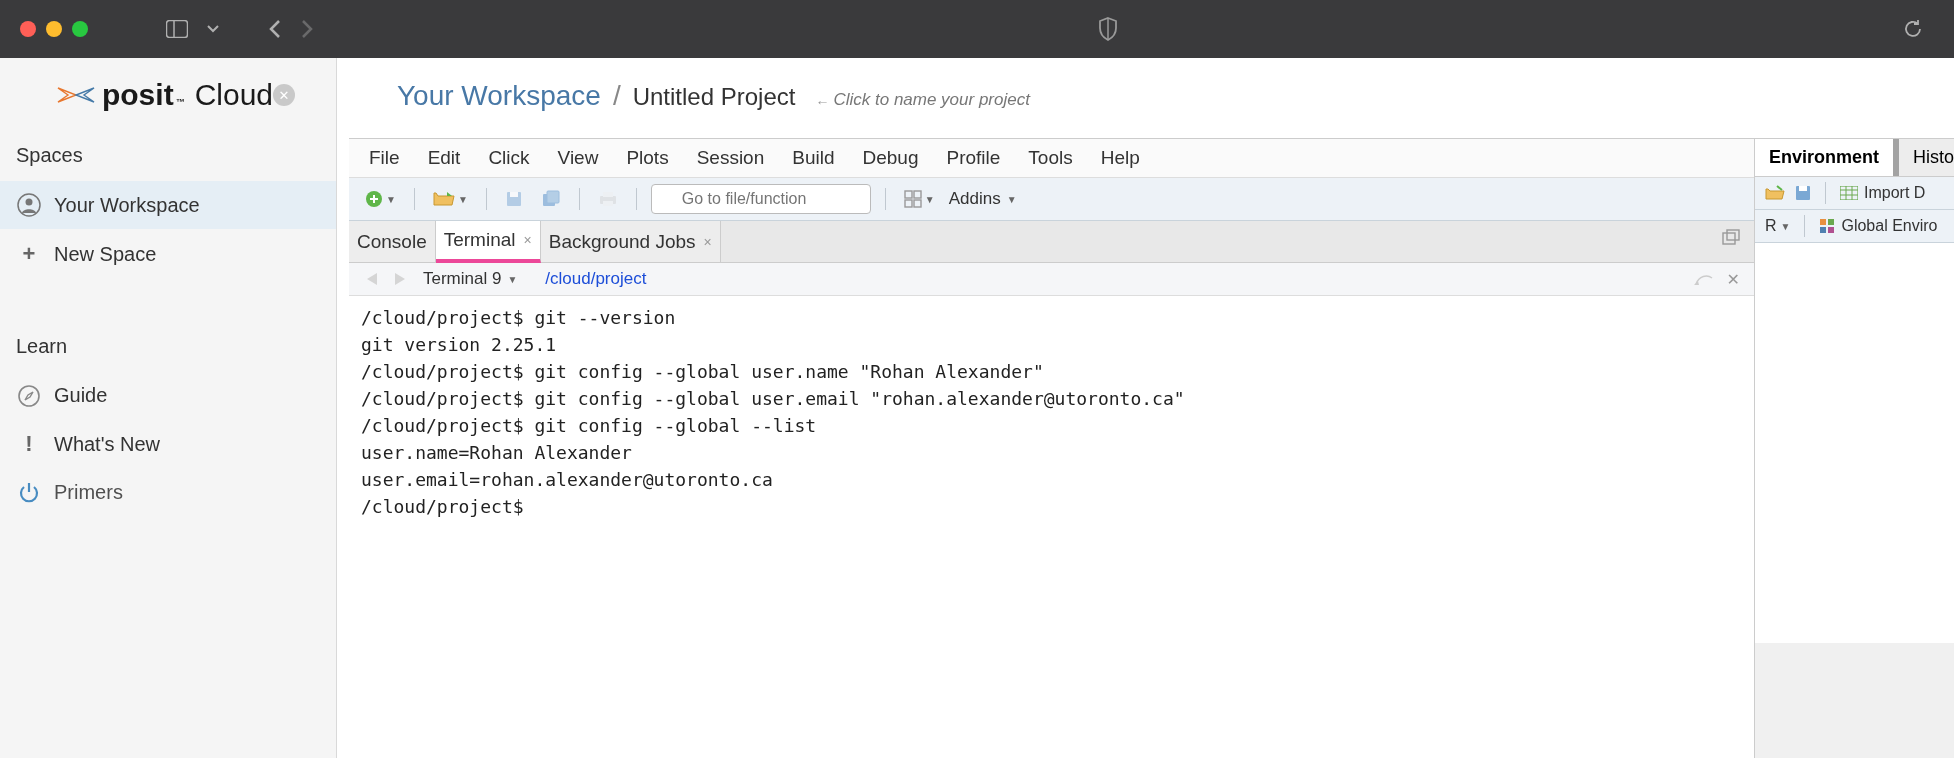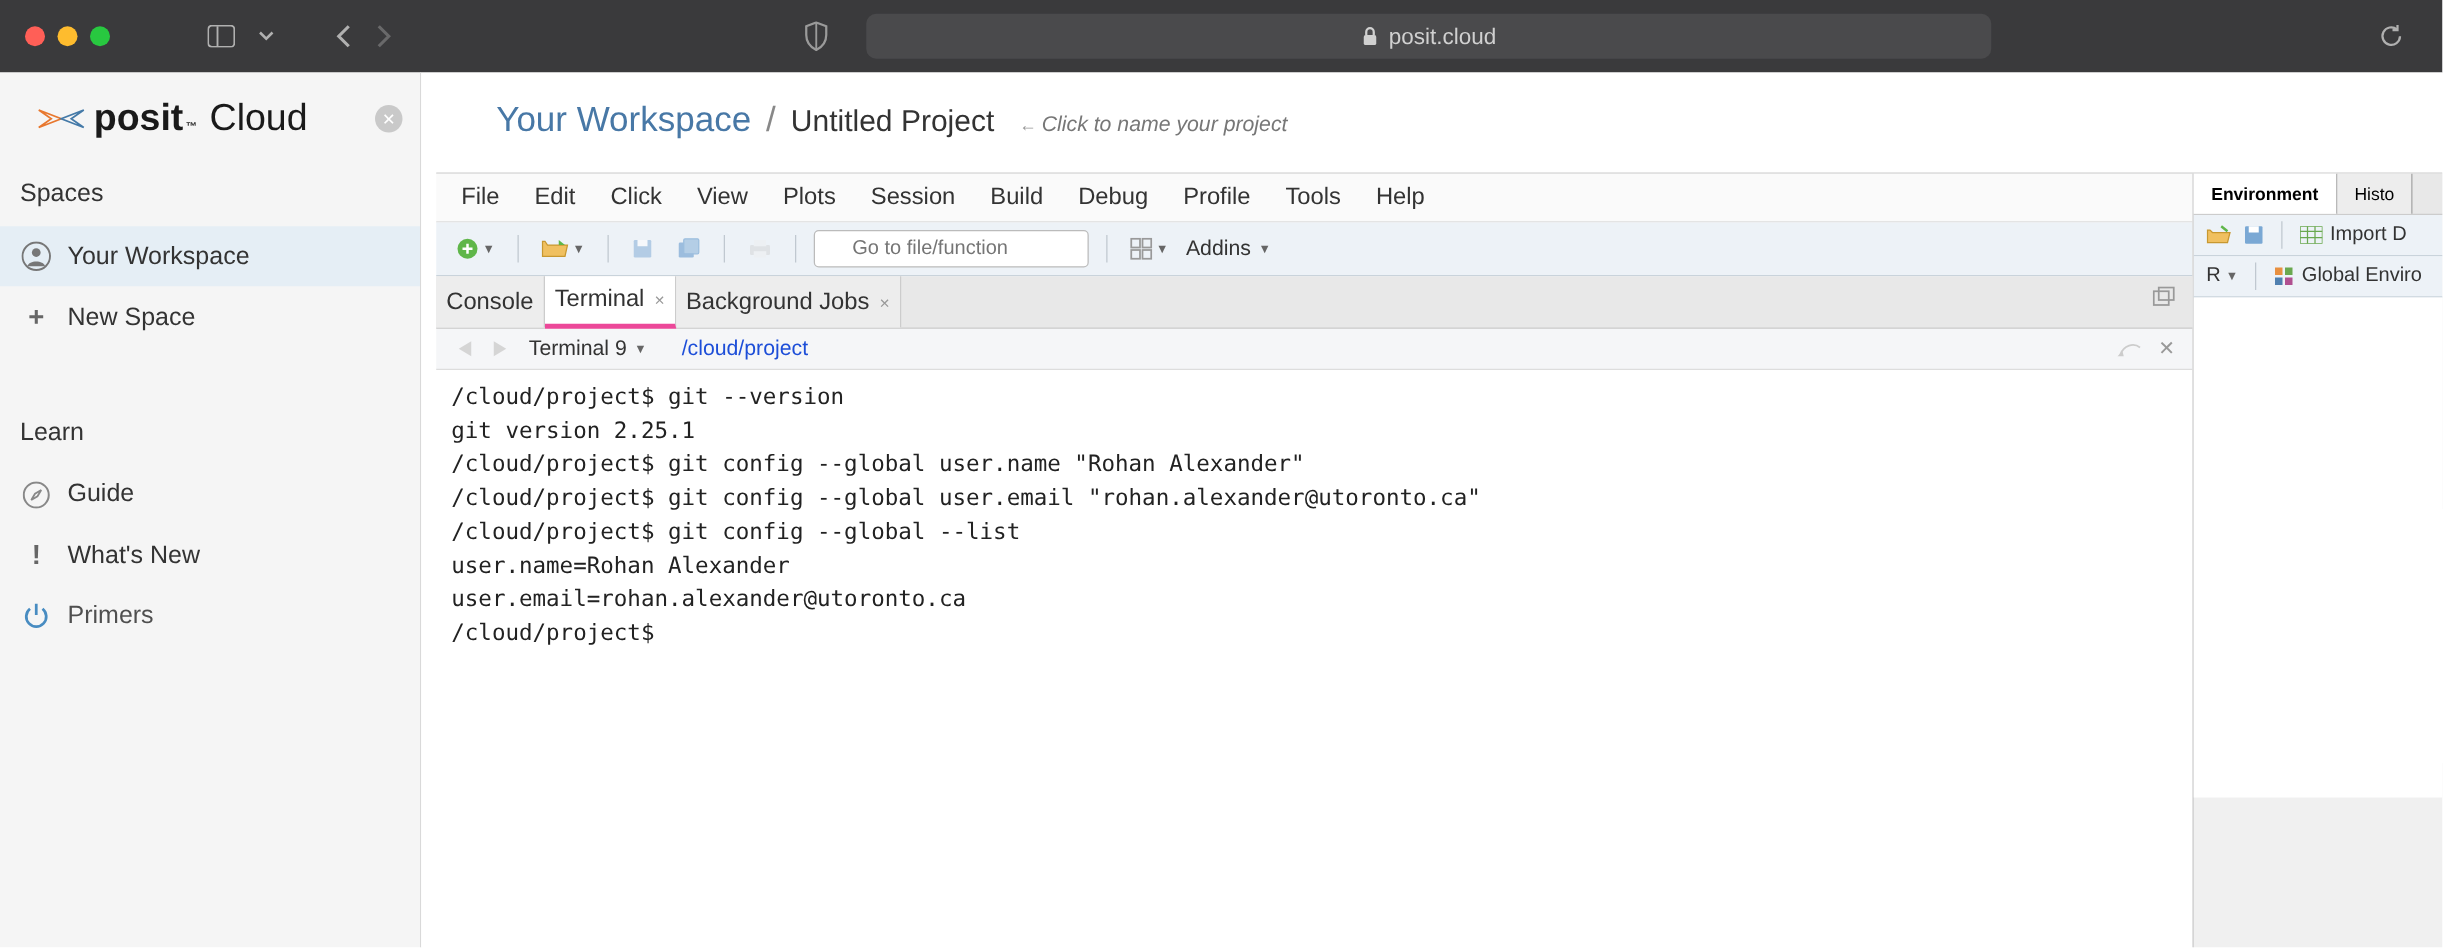--- a/index.html
+++ b/index.html
@@ -16,21 +16,21 @@
     .browser-nav { display: flex; gap: 18px; margin-right: auto; align-items: center; margin-left: 28px; }
     .shield-wrap { margin: 0 20px; color: #9a9a9a; }
     .url-bar { flex: 1; max-width: 900px; background: #4a4a4c; border-radius: 8px; height: 36px; display: flex; align-items: center; justify-content: center; color: #d0d0d0; font-size: 18px; gap: 8px; }
     .reload-icon { margin-left: auto; margin-right: 10px; color: #b0b0b0; }
     
     
     .app { display: flex; height: calc(758px - 58px); }
     
     
     .sidebar { width: 337px; background: #f5f5f5; border-right: 1px solid #d9d9d9; padding-top: 0; }
-    .sidebar-header { display: flex; align-items: center; padding: 20px 14px 26px; justify-content: space-between; margin-left: 15px; }
+    .sidebar-header { display: flex; align-items: center; padding: 20px 14px 26px; justify-content: center; margin-left: 15px; }
     .logo { display: flex; align-items: center; gap: 6px; }
     .logo-mark { width: 40px; height: 26px; }
     .logo-text { font-size: 30px; font-weight: 700; color: #1a1a1a; display: flex; align-items: baseline; gap: 2px;}
     .logo-text .tm { font-size: 9px; vertical-align: super; }
     .logo-cloud { font-weight: 300; font-size: 30px; color: #1a1a1a; margin-left: 4px; }
     .close-sidebar { width: 22px; height: 22px; border-radius: 50%; background: #c9c9c9; color: #fff; display: flex; align-items: center; justify-content: center; font-size: 13px; }
     
     .sidebar-section-title { padding: 6px 16px 14px; font-size: 20px; color: #333; }
     .sidebar-item { display: flex; align-items: center; gap: 12px; padding: 12px 16px; font-size: 20px; color: #333; cursor: pointer; }
     .sidebar-item.active { background: #e5eef5; }
@@ -75,21 +75,21 @@
     .term-nav { display: flex; gap: 6px; }
     .term-nav span { color: #bbb; }
     .term-name { color: #333; display: flex; align-items: center; gap: 6px; }
     .term-path { color: #1d4ed8; margin-left: 14px; }
     .term-right { margin-left: auto; display: flex; gap: 12px; color: #bbb; align-items: center; }
     
     .terminal-body { font-family: "Menlo", "Monaco", monospace; font-size: 18px; line-height: 1.5; padding: 8px 12px; color: #222; white-space: pre; overflow: hidden; }
     
     
     .env-tabs { display: flex; background: #e8e8e8; border-bottom: 1px solid #ccc; }
-    .env-tab { padding: 8px 14px; font-size: 14px; font-weight: 600; border-right: 1px solid #a3a3a3; background: #fff; }
+    .env-tab { padding: 8px 14px; font-size: 18px; font-weight: 600; border-right: 6px solid #a3a3a3; background: #fff; }
     .env-tab.inactive { background: #ededed; font-weight: 400; }
     .env-toolbar { background: #edf2f7; border-bottom: 1px solid #c9d3db; padding: 5px 10px; display: flex; align-items: center; gap: 10px; font-size: 16px; color: #333; }
     .env-toolbar2 { background: #edf2f7; border-bottom: 1px solid #c9d3db; padding: 5px 10px; display: flex; align-items: center; gap: 10px; font-size: 16px; color: #333; }
     
     svg { display: block; }
   </style>
 </head>
 <body>
 
 <div class="browser-bar">
@@ -120,29 +120,20 @@
           <path d="M3 3 L11 11 L3 19" fill="none" stroke="#b0b0b0" stroke-width="2.5"></path>
         </svg>
     </span>
   </div>
   <div class="shield-wrap">
     <svg width="20" height="24" viewBox="0 0 20 24">
         <path d="M10 1 L18 4 V11 C18 17 14 21 10 23 C6 21 2 17 2 11 V4 Z" fill="none" stroke="#9a9a9a" stroke-width="1.8"></path>
         <line x1="10" y1="1" x2="10" y2="23" stroke="#9a9a9a" stroke-width="1.5"></line>
       </svg>
   </div>
-  <div class="url-bar">
-    <span>
-      <svg width="14" height="16" viewBox="0 0 14 16">
-          <rect x="2" y="7" width="10" height="8" rx="1.5" fill="#d0d0d0"></rect>
-          <path d="M4 7 V4.5 a3 3 0 0 1 6 0 V7" fill="none" stroke="#d0d0d0" stroke-width="1.8"></path>
-        </svg>
-    </span>
-    <span>posit.cloud</span>
-  </div>
   <span class="reload-icon">
     <svg width="22" height="22" viewBox="0 0 22 22">
         <path d="M 18 11 A 7 7 0 1 1 15.5 5.5" fill="none" stroke="#b0b0b0" stroke-width="1.8"></path>
         <path d="M16 2 L16 6 L12 6" fill="none" stroke="#b0b0b0" stroke-width="1.8"></path>
       </svg>
   </span>
 </div>
 
 <div class="app">
 

